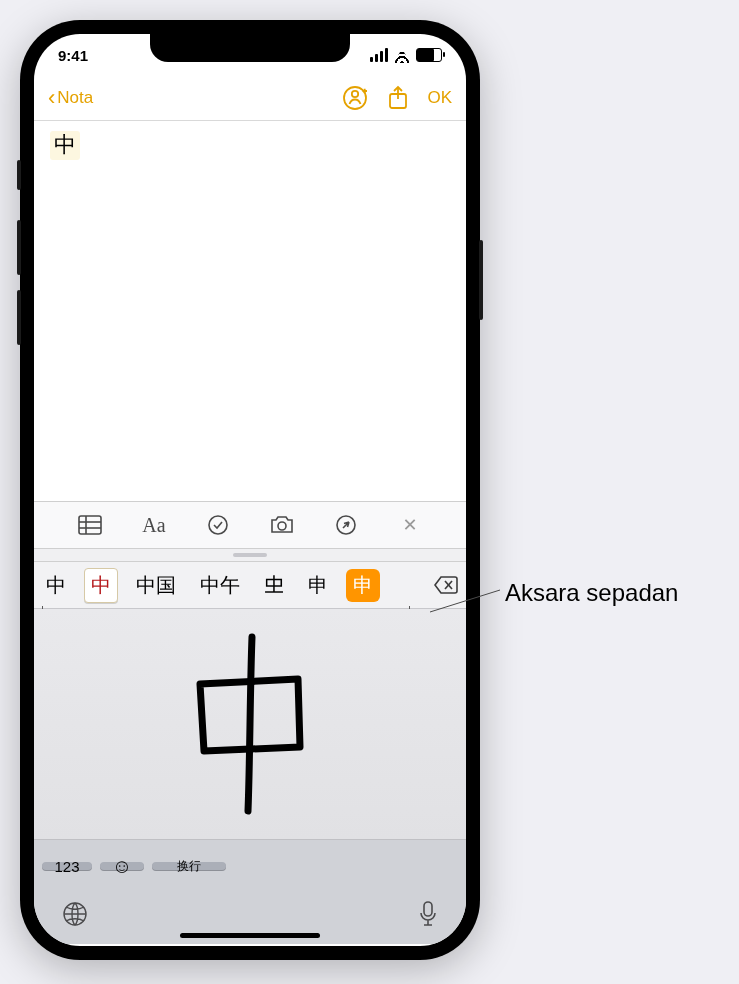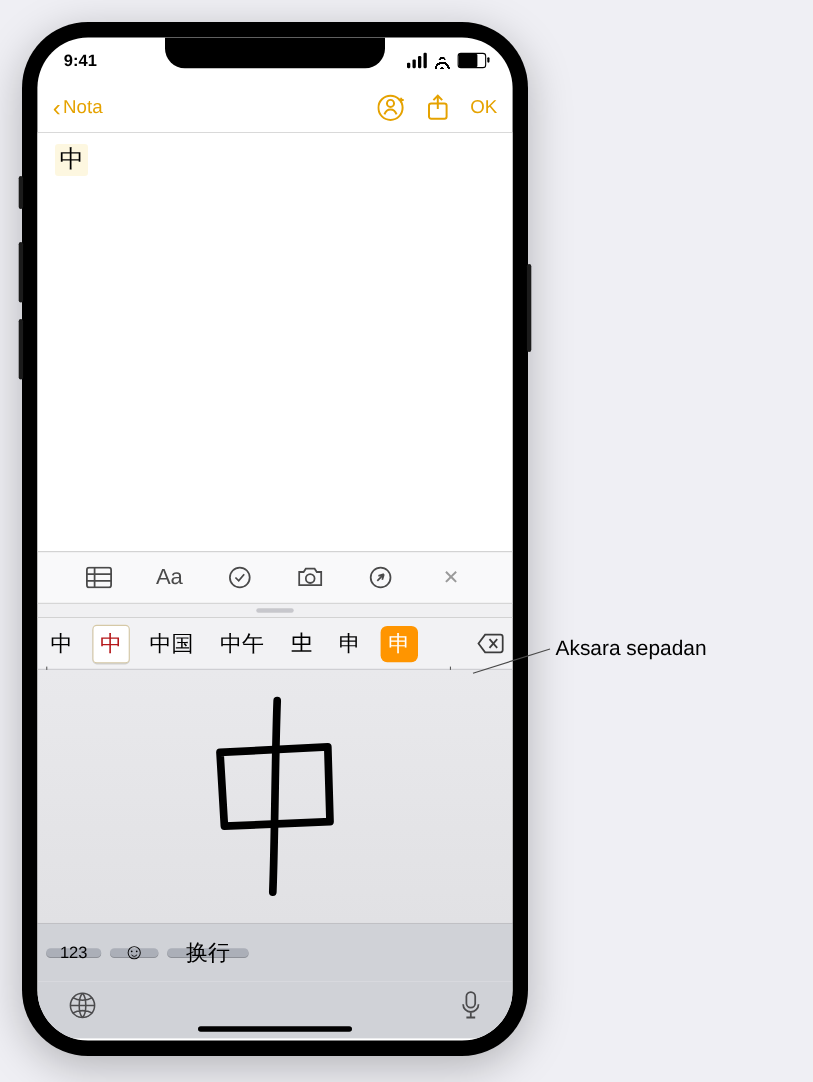--- a/index.html
+++ b/index.html
@@ -200,21 +200,21 @@
     gap:8px;
     padding: 22px 8px;
     box-sizing:border-box;
   }
   .key {
     background:#abafb8;
     color:#000;
     border-radius:6px;
     height:100%;
     display:flex;align-items:center;justify-content:center;
-    font-size:20px;
+    font-size:12px;
     box-shadow: 0 1px 0 #8d9097;
   }
   .key.num { width:50px; font-size:15px; }
   .key.emoji { width:44px; font-size:20px; background:#abafb8;}
   .key.space { flex:1; background:#fff; font-size:17px; }
   .key.return { width:74px; }
 
   
   .bottomrow {
     height:48px;
@@ -227,21 +227,21 @@
   .home-indicator {
     position:absolute;
     bottom:8px; left:50%;
     transform:translateX(-50%);
     width:140px; height:5px; background:#000; border-radius:3px;
   }
   .callout {
     position:absolute;
     left:505px;
     top:578px;
-    font-size:19px;
+    font-size:24px;
     color:#000;
     line-height:1.25;
     max-width: 220px;
   }
 </style>
 </head>
 <body>
 
 <div class="stage">
   <div class="phone">
@@ -301,21 +301,21 @@
 
       <div class="format-bar">
         <span class="tool">
           <svg width="24" height="20" viewBox="0 0 24 20" fill="none" stroke="#4a4a4a" stroke-width="1.6">
             <rect x="1" y="1" width="22" height="18" rx="2"></rect>
             <line x1="1" y1="7" x2="23" y2="7"></line>
               <line x1="1" y1="13" x2="23" y2="13"></line>
             <line x1="8" y1="1" x2="8" y2="19"></line>
           </svg>
         </span>
-        <span class="tool" style="font-size:20px; font-family:Liberation Sans, sans-serif;">
+        <span class="tool" style="font-size:20px; font-family:Liberation Serif, serif;">
           <span>Aa</span>
         </span>
         <span class="tool">
           <svg width="22" height="22" viewBox="0 0 22 22" fill="none" stroke="#4a4a4a" stroke-width="1.6">
             <circle cx="11" cy="11" r="9"></circle>
             <path d="M7 11l3 3 5-6"></path>
           </svg>
         </span>
         <span class="tool">
           <svg width="26" height="20" viewBox="0 0 26 20" fill="none" stroke="#4a4a4a" stroke-width="1.6">

